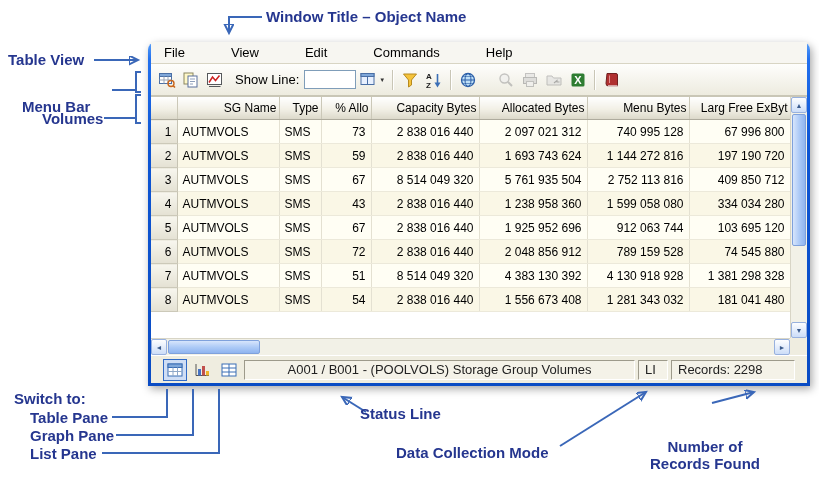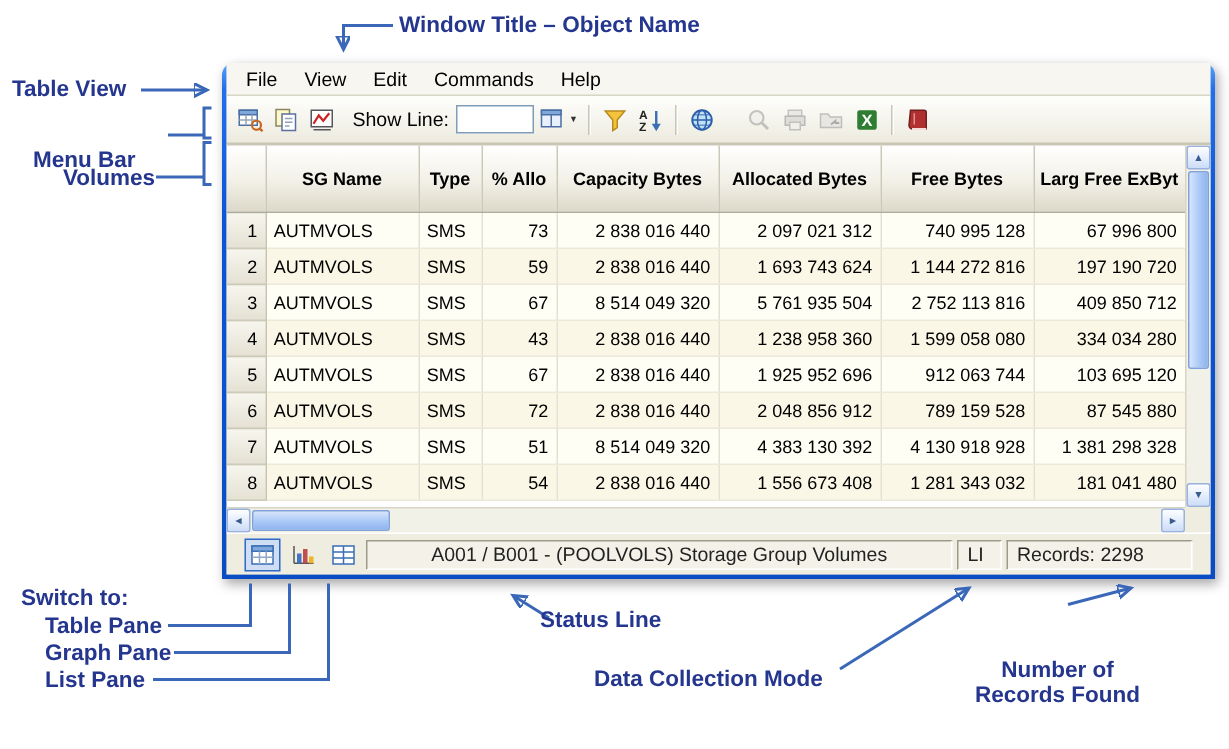--- a/index.html
+++ b/index.html
@@ -25,42 +25,42 @@
   .wbtn { width:21px; height:21px; border-radius:4px; border:1px solid #fff; display:flex;
           align-items:center; justify-content:center; color:#fff; font-size:13px; font-weight:bold; }
   .wbtn.min, .wbtn.max { background:radial-gradient(circle at 30% 25%, #8FB4F2, #3B72DE 60%, #1D50C0); }
   .wbtn.close { background:radial-gradient(circle at 30% 25%, #F2A48C, #E0583D 55%, #B8341C); }
   .wbtn.min::after { content:""; width:9px; height:3px; background:#fff; position:relative; top:6px; }
   .wbtn.max::after { content:""; width:10px; height:9px; border:1px solid #fff; border-top:3px solid #fff; }
 
   .client { flex:1; background:#ECE9D8; display:flex; flex-direction:column; overflow:hidden; }
 
   .menubar { flex:0 0 22px; display:flex; align-items:center; background:#F7F6F1;
-             border-bottom:1px solid #D8D5C4; padding-left:4px; font-size:13px; color:#000; }
+             border-bottom:1px solid #D8D5C4; padding-left:4px; font-size:13px; color:#000;gap:28px; }
   .menu-item { padding:2px 9px; }
 
   .toolbar { flex:0 0 32px; display:flex; align-items:center; background:linear-gradient(#FEFEFC,#EDEBDF);
              border-bottom:1px solid #C9C6B6; padding:0 4px; }
   .tbtn { width:24px; height:24px; display:flex; align-items:center; justify-content:center;
           background:transparent; border:none; }
   .tbtn.disabled { opacity:.55; filter:grayscale(1); }
   .tsep { width:2px; height:20px; border-left:1px solid #C9C6B6; border-right:1px solid #fff; margin:0 4px; }
   .show-line-label { font-size:13px; margin:0 5px 0 8px; }
   .show-line-input { width:52px; height:19px; border:1px solid #7F9DB9; font-size:12px; padding:0 3px;
                      font-family:"Liberation Sans",sans-serif; }
   .caret { font-size:6px; color:#333; margin-left:2px; }
   .tgap { width:14px; }
 
   
   .table-area { position:relative; flex:1; background:#fff; overflow:hidden; border-top:1px solid #C9C6B6; }
   table.grid { border-collapse:collapse; table-layout:fixed; width:639px; font-size:12px; color:#000; }
-  th { height:22px; font-weight:bold; text-align:center; font-size:12px;
+  th { height:22px; font-weight:normal; text-align:right; font-size:12px;
        background:linear-gradient(#FFFFFF,#F2F0E6 55%,#DCD9CA);
        border-right:1px solid #CBC8B8; border-bottom:1px solid #AEAB9D;
-       padding:15px 2px; overflow:hidden; white-space:nowrap; }
+       padding:4px 2px; overflow:hidden; white-space:nowrap; }
   td { height:24px; padding:0 5px; border-right:1px solid #E4E1D2; border-bottom:1px solid #ECE9DA;
        white-space:nowrap; overflow:hidden; }
   td.rownum { background:linear-gradient(#F7F6EE,#E4E1D3); border-right:1px solid #C6C3B3;
               border-bottom:1px solid #CCC9B9; text-align:right; padding-right:5px; }
   tr.odd  td.data { background:#FFFEF4; }
   tr.even td.data { background:#FAF7E6; }
   .cl { text-align:left; } .cr { text-align:right; }
 
   
   .vscroll { position:absolute; top:0; right:0; bottom:17px; width:17px; background:#F2F1E7; border-left:1px solid #D8D5C6; }
@@ -251,21 +251,21 @@
               <col style="width:101px">
           </colgroup>
           <thead>
             <tr>
               <th></th>
               <th>SG Name</th>
               <th>Type</th>
               <th>% Allo</th>
               <th>Capacity Bytes</th>
               <th>Allocated Bytes</th>
-              <th>Free Bytes</th>
+              <th>Menu Bytes</th>
               <th>Larg Free ExByt</th>
             </tr>
           </thead>
           <tbody>
               <tr class="odd">
     <td class="rownum">1</td>
     <td class="data cl">AUTMVOLS</td>
     <td class="data cl">SMS</td>
     <td class="data cr">73</td>
     <td class="data cr">2 838 016 440</td>
@@ -314,21 +314,21 @@
     <td class="data cr">103 695 120</td>
   </tr>
               <tr class="even">
     <td class="rownum">6</td>
     <td class="data cl">AUTMVOLS</td>
     <td class="data cl">SMS</td>
     <td class="data cr">72</td>
     <td class="data cr">2 838 016 440</td>
     <td class="data cr">2 048 856 912</td>
     <td class="data cr">789 159 528</td>
-    <td class="data cr">87 545 880</td>
+    <td class="data cr">74 545 880</td>
   </tr>
               <tr class="odd">
     <td class="rownum">7</td>
     <td class="data cl">AUTMVOLS</td>
     <td class="data cl">SMS</td>
     <td class="data cr">51</td>
     <td class="data cr">8 514 049 320</td>
     <td class="data cr">4 383 130 392</td>
     <td class="data cr">4 130 918 928</td>
     <td class="data cr">1 381 298 328</td>

